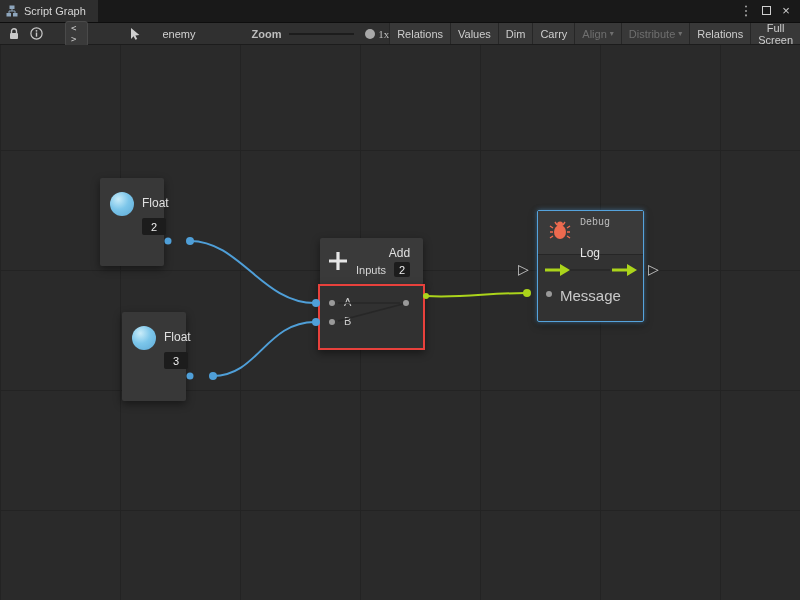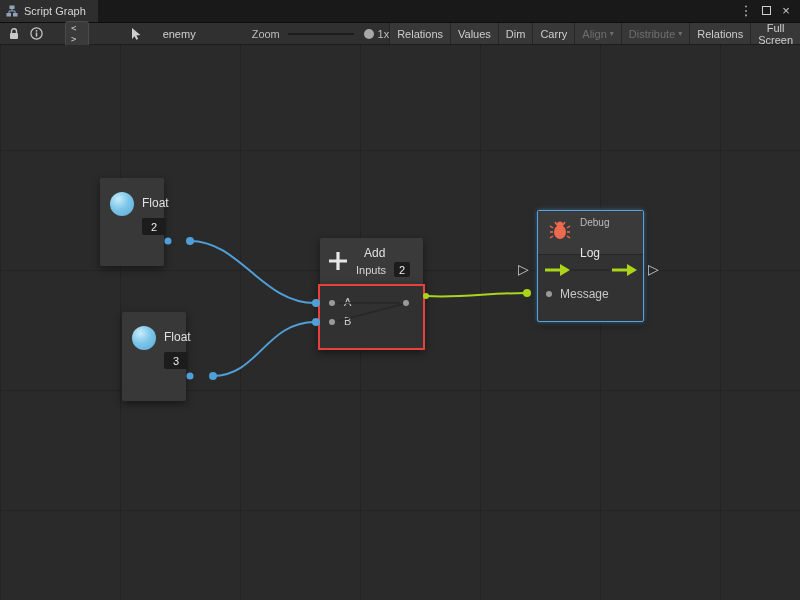--- a/index.html
+++ b/index.html
@@ -16,26 +16,26 @@
   .maxbox { display:inline-block; width:9px; height:9px; border:1px solid #cfcfcf; margin-top:6px; }
 
   
   .toolbar { position:relative; height:23px; background:#303030; border-top:1px solid #0e0e0e;
              border-bottom:1px solid #1c1c1c; display:flex; align-items:center; color:#cdcdcd; font-size:11px; }
   .tb-icon { flex:0 0 auto; }
   .code-btn { margin-left:22px; padding:1px 5px; border:1px solid #4a4a4a; border-radius:3px;
               background:#3a3a3a; color:#cscsc; font-family:"DejaVu Sans Mono", monospace;
               font-size:9px; color:#c9c9c9; line-height:11px; }
   .graph-name { margin-left:42px; display:flex; align-items:center; gap:21px; color:#d2d2d2; }
-  .zoom-label { margin-left:56px; color:#bdbdbd; }
+  .zoom-label { margin-left:56px; color:#bdbdbd;font-weight:bold; }
   .slider { position:relative; width:92px; height:14px; margin-left:8px; }
   .slider .track { position:absolute; left:0; right:0; top:6px; height:2px; background:#1c1c1c; }
   .slider .knob { position:absolute; left:76px; top:2px; width:10px; height:10px; border-radius:50%;
                   background:#a8a8a8; }
-  .zoom-val { margin-left:24px; color:#bdbdbd; }
+  .zoom-val { margin-left:24px; color:#bdbdbd;font-family:Liberation Serif, serif; }
   .btn-group { margin-left:auto; display:flex; height:100%;align-items:center; }
   .tbtn { height:100%; display:inline-flex; align-items:center; gap:3px; padding:0 7px;
           background:#383838; border:none; border-left:1px solid #262626; color:#cdcdcd;
           font-size:11px; font-family:"Liberation Sans", sans-serif; cursor:default; }
   .tbtn.disabled { color:#6f6f6f; }
   .caret { font-size:8px; }
 
   
   .canvas { position:relative; width:800px; height:555px; background:#2a2a2a;
             background-image:
@@ -56,41 +56,41 @@
   
   .float-node { width:64px; height:88px;text-align:right; }
   .float-circle { position:absolute; left:10px; top:14px; width:24px; height:24px; border-radius:50%;
                   background:radial-gradient(circle at 35% 30%, #c9ecf9 0%, #7cc6ea 45%, #5da9d6 100%); }
   .float-node .node-title { position:absolute; left:42px; top:18px; }
   .float-node .value-box { position:absolute; left:42px; top:40px; }
 
   
   .add-header { left:320px; top:193px; width:103px; height:47px; display:flex; align-items:center;
                 background:#3a3a3a; }
-  .add-col { margin-left:36px; display:flex; flex-direction:column; gap:2px; }
+  .add-col { margin-left:36px; display:flex; flex-direction:column; gap:2px;text-align:right; }
   .add-col .node-title { margin-left:8px; }
   .add-inputs-row { display:flex; align-items:center; gap:8px; font-size:11px; color:#d6d6d6; }
   .plus-icon { position:absolute; left:6px; top:11px; }
   .add-body { position:absolute; left:318px; top:239px; width:107px; height:66px;
               background:#313131; border:2px solid #e8413c; z-index:2;
               box-shadow:0 3px 8px rgba(0,0,0,.45); }
   .port-label { position:absolute; font-size:11px; color:#cccccc; }
   .port-a { left:24px; top:10px; }
   .port-b { left:24px; top:29px; }
 
   
   .debug-node { left:537px; top:165px; width:107px; height:112px; background:#323232;
                 border:1px solid #55a3dc;
                 box-shadow:0 0 5px rgba(85,163,220,.55), 0 3px 8px rgba(0,0,0,.4); }
   .debug-header { position:relative; height:44px; background:#3a3a3a; border-bottom:1px solid #262626; }
   .debug-header .col { position:absolute; left:42px; top:6px; display:flex; flex-direction:column; }
-  .debug-cat { font-size:10px; color:#bdbdbd; }
+  .debug-cat { font-size:10px; color:#bdbdbd;font-family:Liberation Mono, monospace; }
   .debug-title { font-size:12px; color:#e6e6e6; margin-top:18px; }
   .bug-icon { position:absolute; left:11px; top:9px; }
-  .msg-label { position:absolute; left:22px; top:76px; font-size:12px; color:#c9c9c9; }
+  .msg-label { position:absolute; left:22px; top:76px; font-size:15px; color:#c9c9c9; }
 
   .flow-triangle { position:absolute; z-index:6; color:#c4c4c4; font-size:14px; line-height:14px; }
   .flow-triangle.left { left:518px; top:217px; }
   .flow-triangle.right { left:648px; top:217px; }
 </style>
 </head>
 <body>
 
 <div class="window">
 

